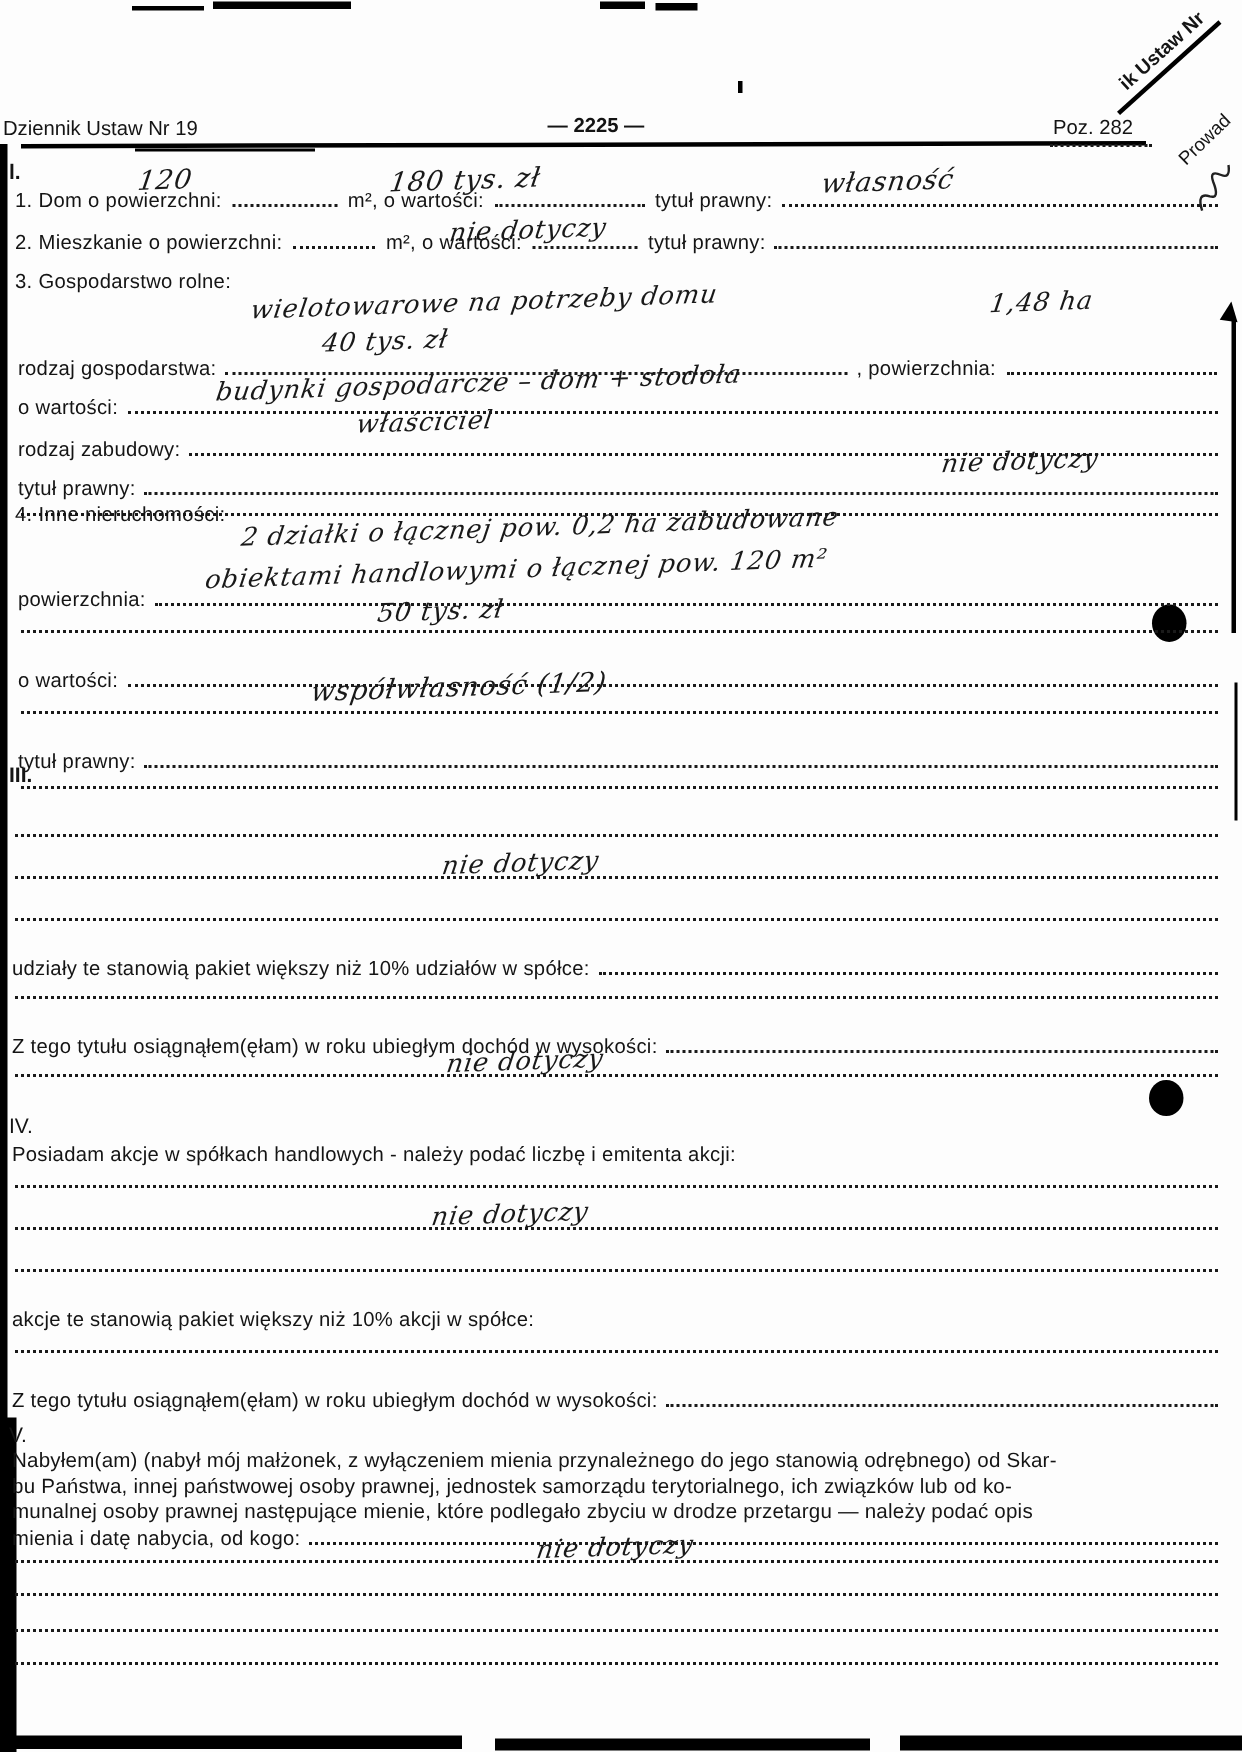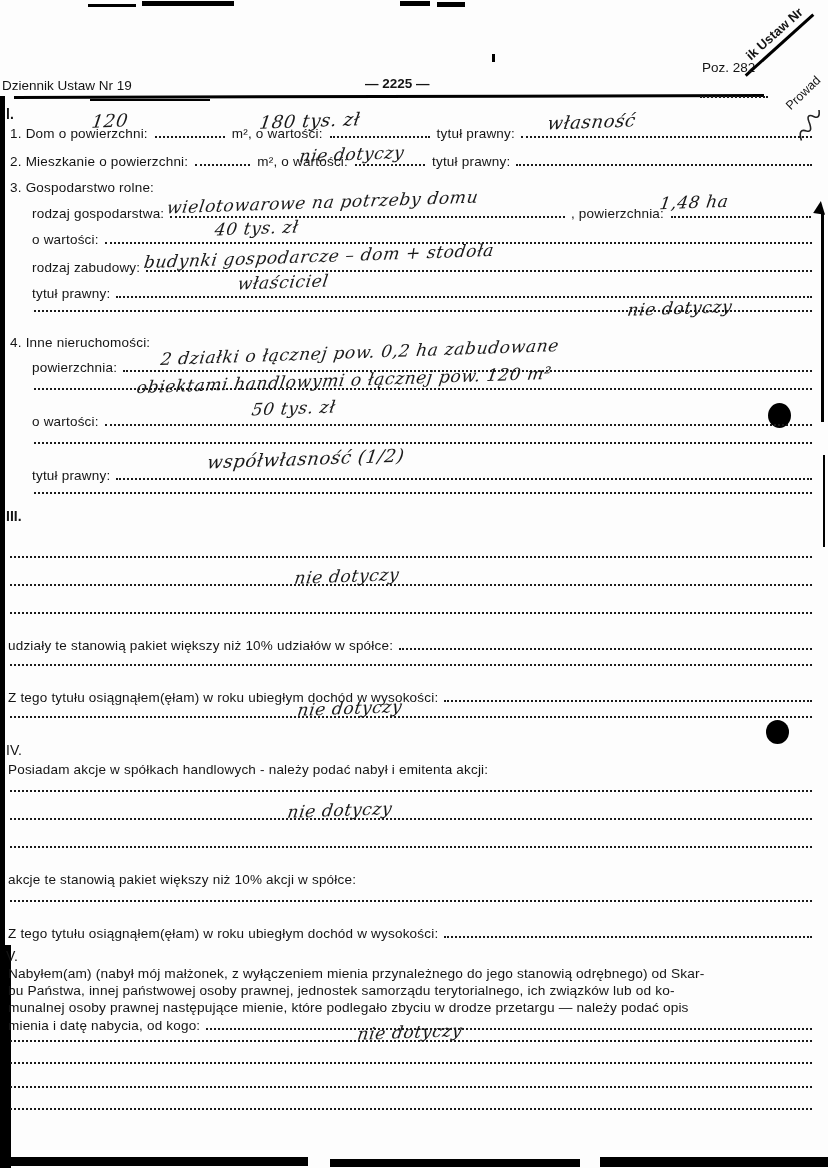--- a/index.html
+++ b/index.html
@@ -5,21 +5,21 @@
   html,body{margin:0;padding:0;background:#888;}
   #page{position:relative;width:828px;height:1168px;background:#fdfdfd;overflow:hidden;
         font-family:"Liberation Sans",sans-serif;color:#141414;}
   .ln{position:absolute;left:8px;right:14px;display:flex;align-items:flex-end;
       font-size:13.5px;letter-spacing:.2px;white-space:nowrap;}
   .ln .lbl{padding-right:4px;}
   .ln .lbl2{padding:0 4px;text-align:center;}
   .dots{flex:1;border-bottom:2px dotted #1a1a1a;margin:0 2px 3px 2px;min-width:18px;}
   .dseg{border-bottom:2px dotted #1a1a1a;margin:0 3px 3px 3px;}
   .d55{width:55px;} .d70{width:70px;} .d100{width:100px;}
-  .indent{left:32px;}
+  .indent{left:12px;margin-top:32px;}
   .secno{position:absolute;left:6px;font-weight:bold;font-size:14px;}
   .hw{position:absolute;font-family:"DejaVu Serif",serif;font-style:italic;
       font-size:17px;color:#191919;transform:skewX(-10deg) rotate(-2deg);
       letter-spacing:.6px;white-space:nowrap;}
   .hw.big{font-size:18px;}
   .hdr{position:absolute;font-size:13.5px;}
   .bar{position:absolute;background:#000;}
   .dot{position:absolute;background:#000;border-radius:50%;}
   .para{position:absolute;left:8px;right:14px;font-size:13.7px;letter-spacing:.15px;}
   .diag{position:absolute;font-size:13px;font-weight:bold;white-space:nowrap;}
@@ -48,21 +48,21 @@
   <div style="position:absolute;left:814px;top:201px;width:0;height:0;border-left:6px solid transparent;border-right:6px solid transparent;border-bottom:13px solid #000;transform:rotate(8deg);"></div>
 
   <div class="diag" style="left:728px;top:28px;transform:rotate(-42deg);border-bottom:3px solid #000;padding:0 6px 3px 14px;"><span>ik Ustaw Nr</span></div>
   <div class="diag" style="left:782px;top:86px;transform:rotate(-44deg);font-weight:normal;font-size:12.5px;"><span>Prowad</span></div>
   <svg width="40" height="30" style="position:absolute;left:792px;top:110px;transform:rotate(-40deg);">
       <path d="M2 20 q5 -12 10 -4 q4 6 8 -6 q3 -8 7 0 q3 6 8 -2" stroke="#222" stroke-width="1.6" fill="none"></path>
     </svg>
 
   <div class="hdr" style="left:2px;top:78px;">Dziennik Ustaw Nr 19</div>
   <div class="hdr" style="left:365px;top:76px;font-weight:bold;">— 2225 —</div>
-  <div class="hdr" style="left:702px;top:60px;">Poz. 282</div>
+  <div class="hdr" style="left:702px;top:77px;">Poz. 282</div>
   <div class="bar" style="left:14px;top:95px;width:750px;height:3px;transform:rotate(-.15deg);"></div>
   <div class="bar" style="left:90px;top:99px;width:120px;height:2px;"></div>
   <div style="position:absolute;left:700px;top:96px;width:68px;border-bottom:2px dotted #1a1a1a;"></div>
 
   <div class="secno" style="top:106px;">l.</div>
 
   <div class="ln" style="top:126px;left:10px;">
     <span class="lbl">1.</span>
     <span class="lbl">Dom o powierzchni:</span>
     <span class="dseg d70"></span>
@@ -180,21 +180,21 @@
     <span class="lbl">Z tego tytułu osiągnąłem(ęłam) w roku ubiegłym dochód w wysokości:</span>
     <span class="dots"></span>
   </div>
   <div class="ln" style="top:716px;">
       <span class="dots"></span>
     </div>
   <div class="hw" style="left:298px;top:698px;">nie dotyczy</div>
 
   <div class="secno" style="top:742px;font-weight:normal;">IV.</div>
   <div class="ln" style="top:762px;">
-    <span class="lbl">Posiadam akcje w spółkach handlowych - należy podać nabył i emitenta akcji:</span>
+    <span class="lbl">Posiadam akcje w spółkach handlowych - należy podać liczbę i emitenta akcji:</span>
   </div>
   <div class="ln" style="top:790px;">
       <span class="dots"></span>
     </div>
   <div class="ln" style="top:818px;">
       <span class="dots"></span>
     </div>
   <div class="hw" style="left:288px;top:800px;">nie dotyczy</div>
   <div class="ln" style="top:846px;">
       <span class="dots"></span>

